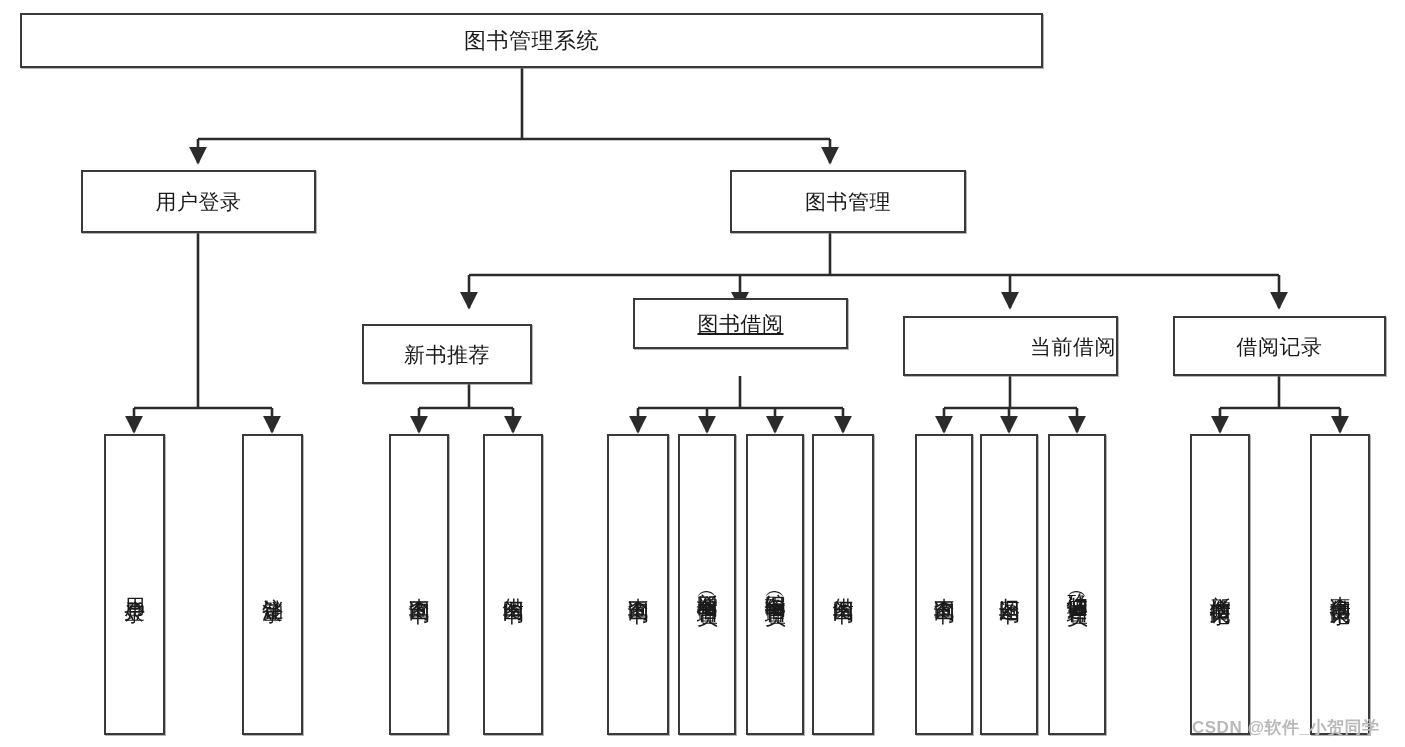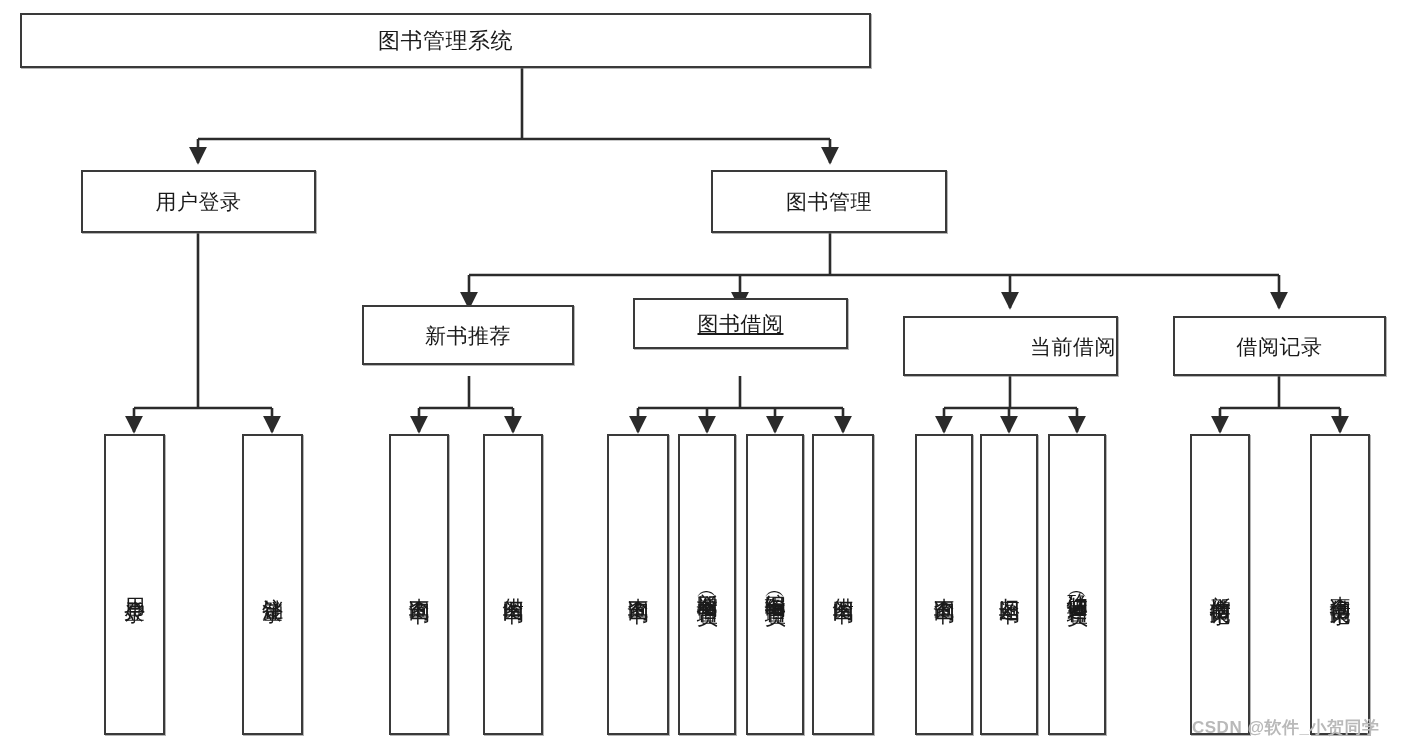--- a/index.html
+++ b/index.html
@@ -101,32 +101,32 @@
       <path d="M 1009 408 L 1009 432" marker-end="url(#arrow)"></path>
       <path d="M 1077 408 L 1077 432" marker-end="url(#arrow)"></path>
 
       <path d="M 1279 376 L 1279 408"></path>
       <path d="M 1220 408 L 1340 408"></path>
       <path d="M 1220 408 L 1220 432" marker-end="url(#arrow)"></path>
       <path d="M 1340 408 L 1340 432" marker-end="url(#arrow)"></path>
     </g>
   </svg>
 
-  <div class="node root" style="left:20px; top:13px; width:851px; height:55px;">
+  <div class="node root" style="left:20px; top:13px; width:1023px; height:55px;">
     <span class="label">图书管理系统</span>
   </div>
 
   <div class="node lvl2" style="left:81px; top:170px; width:235px; height:63px;">
     <span class="label">用户登录</span>
   </div>
-  <div class="node lvl2" style="left:711px; top:170px; width:236px; height:63px;text-align:center;">
+  <div class="node lvl2" style="left:730px; top:170px; width:236px; height:63px;text-align:center;">
     <span class="label">图书管理</span>
   </div>
 
-  <div class="node lvl3" style="left:362px; top:305px; width:212px; height:60px;">
+  <div class="node lvl3" style="left:362px; top:324px; width:170px; height:60px;">
     <span class="label">新书推荐</span>
   </div>
   <div class="node lvl3" style="left:633px; top:298px; width:215px; height:51px;text-decoration:underline;">
     <span class="label">图书借阅</span>
   </div>
   <div class="node lvl3" style="left:903px; top:316px; width:215px; height:60px;justify-content:flex-end;">
     <span class="label">当前借阅</span>
   </div>
   <div class="node lvl3" style="left:1173px; top:316px; width:213px; height:60px;">
     <span class="label">借阅记录</span>

